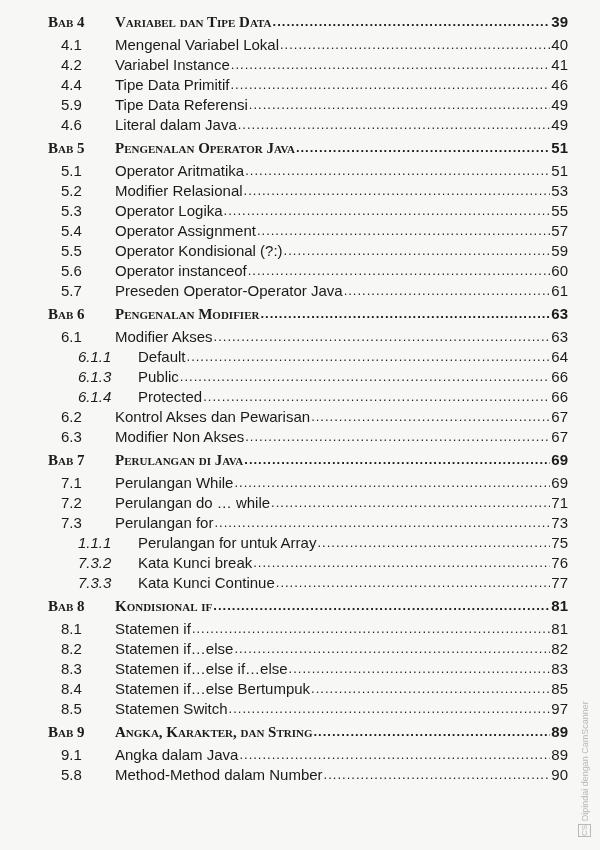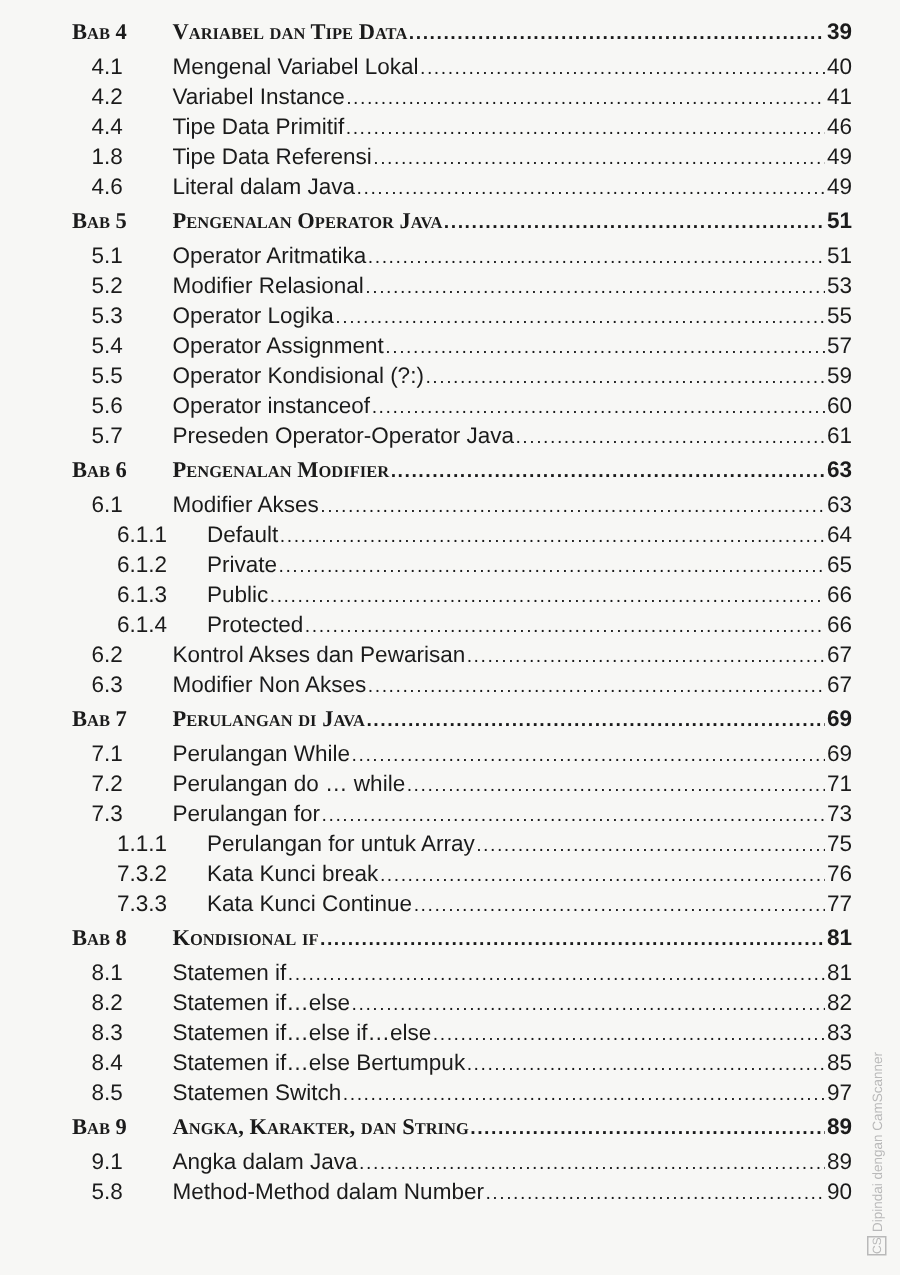--- a/index.html
+++ b/index.html
@@ -15,21 +15,21 @@
   .num { flex:0 0 auto; }
   .title { flex:0 0 auto; }
   .leader { flex:1 1 auto; overflow:hidden; margin:0 1px; letter-spacing:1px; font-size:13px; }
   .leader::after { content:"........................................................................................................................................................................"; }
   .page-no { flex:0 0 auto; text-align:right; }
   .chapter { font-weight:bold; font-size:14px; height:26px; line-height:26px; }
   .chapter .num { width:67px; font-variant:small-caps; font-family:"Liberation Serif", serif; font-size:15px; }
   .chapter .title { font-variant:small-caps; font-family:"Liberation Serif", serif; font-size:15px; }
   .chapter .page-no { font-family:"Liberation Sans", sans-serif; font-size:15px; }
   .sec .num { width:54px; padding-left:13px; }
-  .sub .num { width:60px; padding-left:30px; }
+  .sub .num { width:60px; padding-left:30px;font-style:italic; }
   .watermark {
     position:absolute; left:578px; top:720px; width:14px; height:120px;
     writing-mode:vertical-rl; transform:rotate(180deg);
     font-size:9px; color:#b9b9b9; white-space:nowrap;
   }
   .wm-logo { display:inline-block; border:1px solid #b9b9b9; font-size:8px; padding:0 1px; margin-top:3px; }
 </style>
 </head>
 <body>
 
@@ -53,21 +53,21 @@
         <span class="leader"></span>
         <span class="page-no">41</span>
       </div>
       <div class="row sec">
         <span class="num">4.4</span>
         <span class="title">Tipe Data Primitif</span>
         <span class="leader"></span>
         <span class="page-no">46</span>
       </div>
       <div class="row sec">
-        <span class="num">1.8</span>
+        <span class="num">5.9</span>
         <span class="title">Tipe Data Referensi</span>
         <span class="leader"></span>
         <span class="page-no">49</span>
       </div>
       <div class="row sec">
         <span class="num">4.6</span>
         <span class="title">Literal dalam Java</span>
         <span class="leader"></span>
         <span class="page-no">49</span>
       </div>
@@ -129,26 +129,20 @@
         <span class="num">6.1</span>
         <span class="title">Modifier Akses</span>
         <span class="leader"></span>
         <span class="page-no">63</span>
       </div>
       <div class="row sub">
         <span class="num">6.1.1</span>
         <span class="title">Default</span>
         <span class="leader"></span>
         <span class="page-no">64</span>
-      </div>
-      <div class="row sub">
-        <span class="num">6.1.2</span>
-        <span class="title">Private</span>
-        <span class="leader"></span>
-        <span class="page-no">65</span>
       </div>
       <div class="row sub">
         <span class="num">6.1.3</span>
         <span class="title">Public</span>
         <span class="leader"></span>
         <span class="page-no">66</span>
       </div>
       <div class="row sub">
         <span class="num">6.1.4</span>
         <span class="title">Protected</span>

